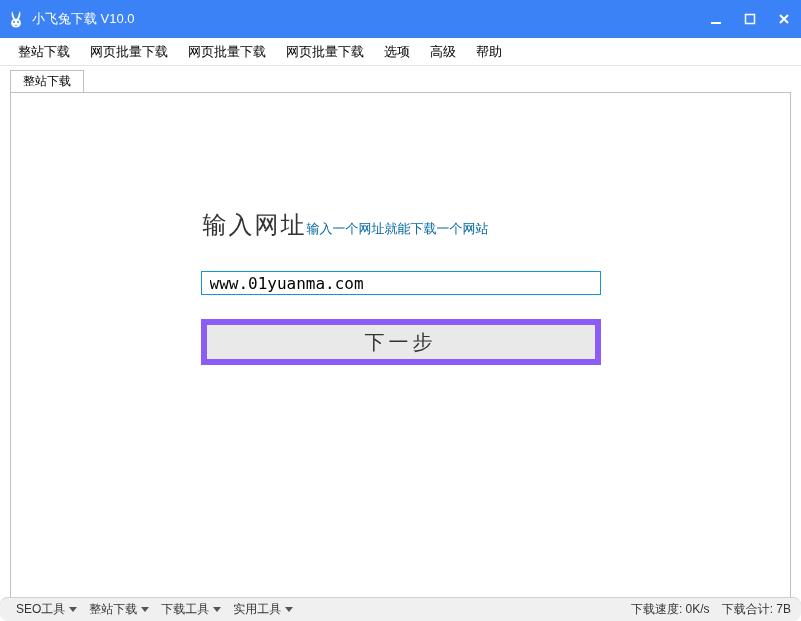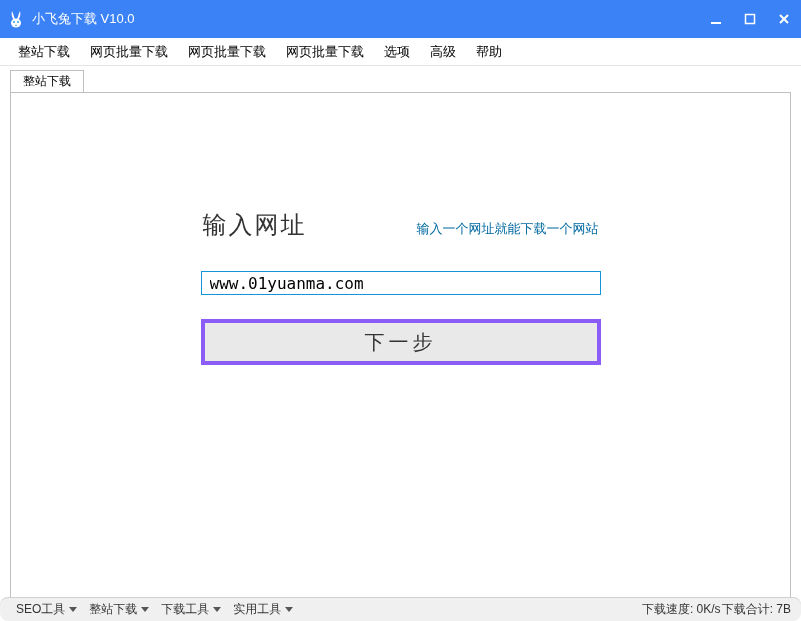--- a/index.html
+++ b/index.html
@@ -93,21 +93,21 @@
   .center-block {
     position: absolute;
     left: 50%; top: 38%;
     transform: translate(-50%, -50%);
     width: 400px;
   }
   .heading-row {
     display: flex;
     align-items: baseline;
     margin-bottom: 30px;
-    justify-content: space-between;
+    justify-content: flex-start;
     padding: 0 2px;
   }
   .heading {
     font-size: 24px;
     font-family: "SimSun", serif;
     color: #333;
     letter-spacing: 2px;
   }
   .subheading {
     font-size: 13px;
@@ -122,21 +122,21 @@
     font-size: 16px;
     font-family: "SimSun", Consolas, monospace;
     color: #000;
     margin-bottom: 24px;
     caret-color: #000;
   }
   .next-btn {
     width: 100%;
     height: 46px;
     background: #e9e9e9;
-    border: 4px solid #8b5cf6;
+    border: 6px solid #8b5cf6;
     font-size: 20px;
     font-family: "SimSun", serif;
     color: #333;
     letter-spacing: 4px;
     cursor: pointer;
   }
 
   
   .statusbar {
     position: absolute;
@@ -158,21 +158,21 @@
     padding: 0 6px;
     cursor: pointer;
   }
   .statusbar .tool-item .chev {
     width: 0; height: 0;
     border-left: 4px solid transparent;
     border-right: 4px solid transparent;
     border-top: 5px solid #555;
     margin-left: 4px;
   }
-  .statusbar .right-info { display: flex; gap: 1px; margin-left: 12px; }
+  .statusbar .right-info { display: flex; gap: 12px; margin-left: 12px; }
 </style>
 </head>
 <body>
 
 <div class="titlebar">
   <span class="app-icon">
     <svg viewBox="0 0 20 20" width="20" height="20">
       <path d="M6 2 C5 5 6 9 8 11 L12 11 C14 9 15 5 14 2 C13 4 12 8 11 10 L9 10 C8 8 7 4 6 2 Z" fill="#fff"></path>
       <ellipse cx="10" cy="14" rx="5" ry="4.5" fill="#fff"></ellipse>
       <circle cx="8" cy="13" r="0.9" fill="#1296db"></circle>

